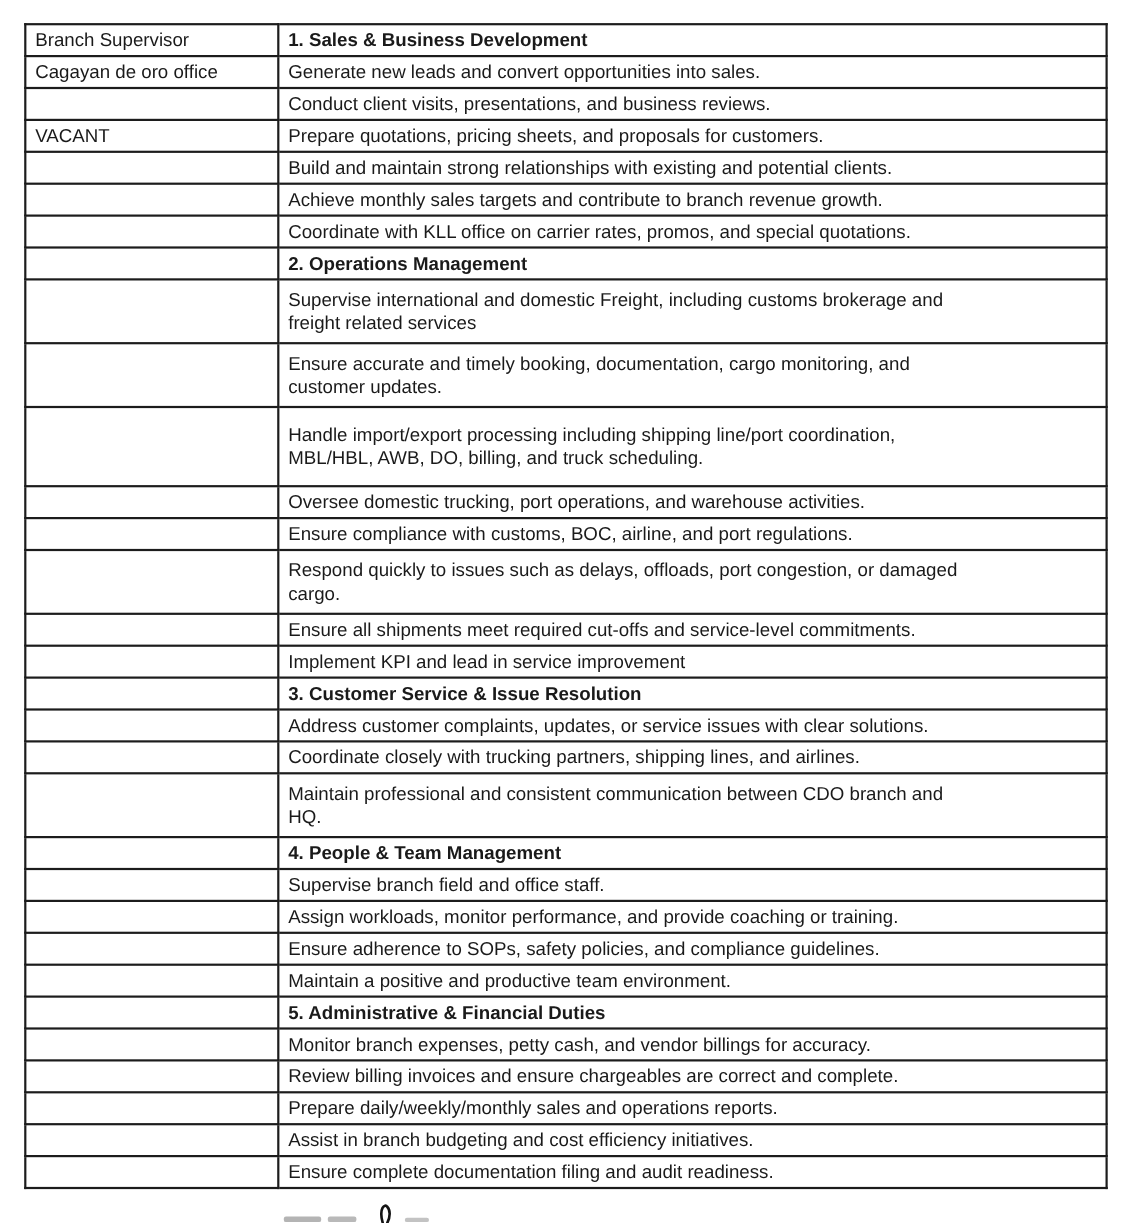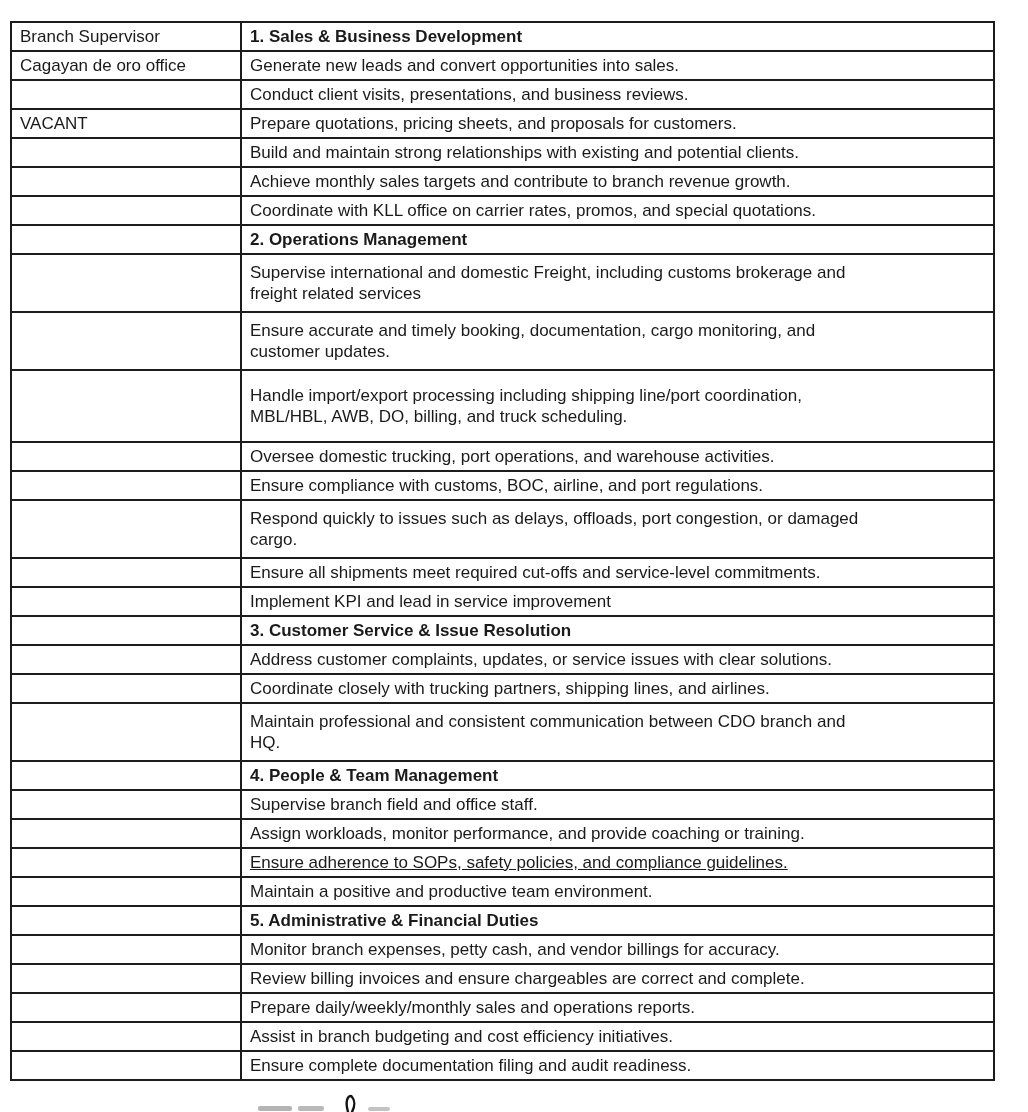--- a/index.html
+++ b/index.html
@@ -8,21 +8,21 @@
     position: relative;
     width: 1028px;
     height: 1112px;
     background: #ffffff;
     overflow: hidden;
     font-family: "Liberation Sans", "DejaVu Sans", sans-serif;
     color: #1a1a1a;
   }
   table.job-table {
     position: absolute;
-    left: 10px;
+    left: 22px;
     top: 21px;
     width: 985px;
     border-collapse: collapse;
     table-layout: fixed;
   }
   table.job-table td {
     border: 2px solid #1c1c1c;
     vertical-align: middle;
     font-size: 17px;
     line-height: 21px;
@@ -283,21 +283,21 @@
         <tr style="height: 29px;">
       <td class="position-cell">
             <div class="txt"></div>
           </td>
       <td class="duty-cell">
             <div class="txt">
               <div>Assign workloads, monitor performance, and provide coaching or training.</div>
             </div>
           </td>
     </tr>
-        <tr style="height: 29px; text-decoration: underline;">
+        <tr style="height: 29px;">
       <td class="position-cell">
             <div class="txt"></div>
           </td>
       <td class="duty-cell">
             <div class="txt">
               <div>Ensure adherence to SOPs, safety policies, and compliance guidelines.</div>
             </div>
           </td>
     </tr>
         <tr style="height: 29px;">

